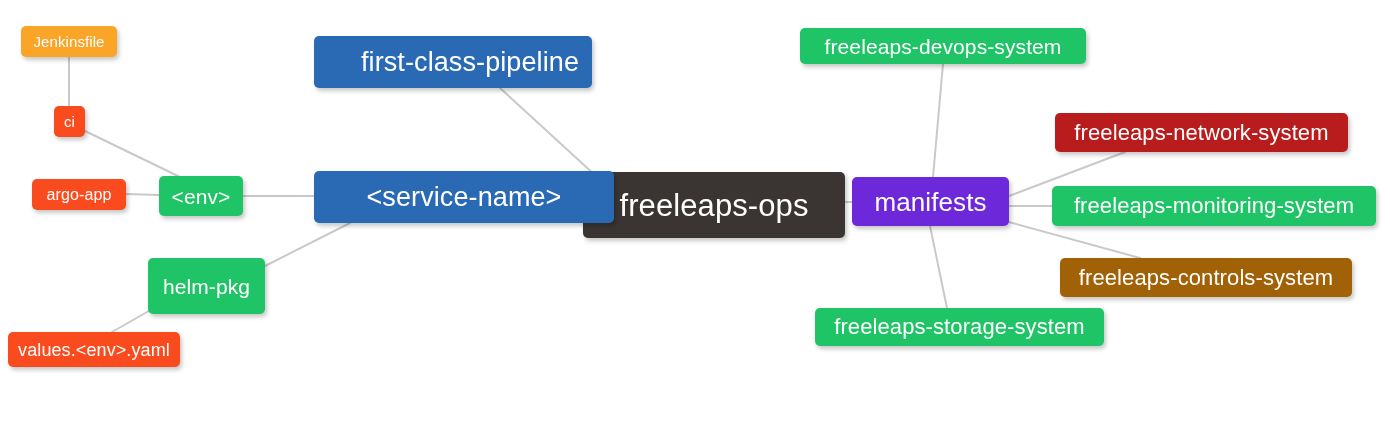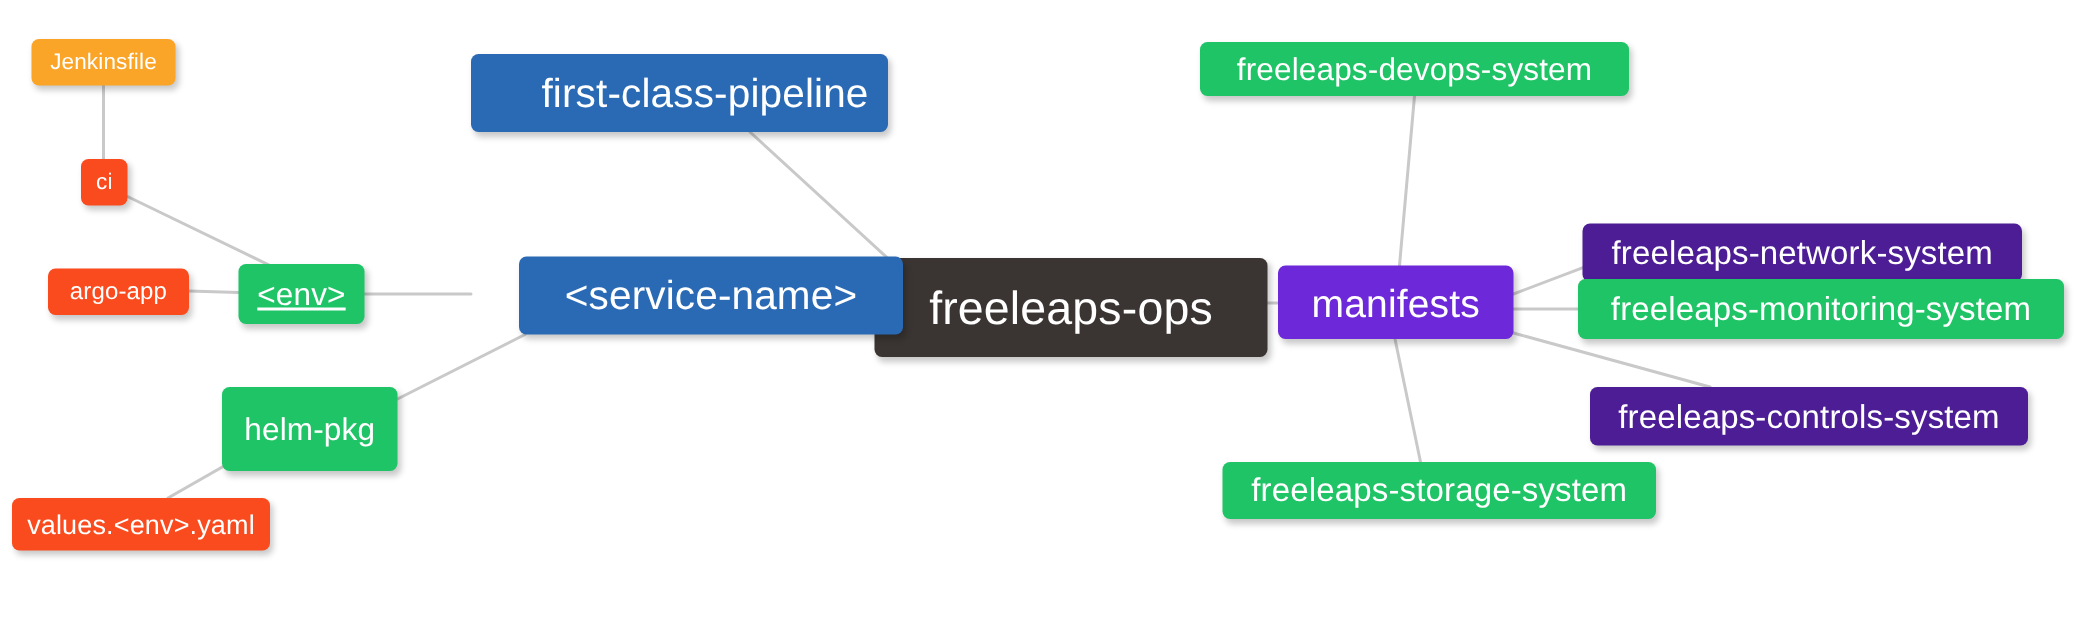--- a/index.html
+++ b/index.html
@@ -69,54 +69,54 @@
       <line x1="930" y1="226" x2="947" y2="308" stroke="#c9c9c9" stroke-width="2" stroke-linecap="round"></line>
     </svg>
 
   <div id="node-layer">
       <div class="node" style="left: 583px; top: 172px; width: 262px; height: 66px; background: rgb(58, 53, 50); font-size: 31px; border-radius: 5px;">
         <span class="node-label">freeleaps-ops</span>
       </div>
       <div class="node" style="left: 314px; top: 36px; width: 278px; height: 52px; background: rgb(42, 106, 181); font-size: 27px; border-radius: 5px; padding-left: 44px;">
         <span class="node-label">first-class-pipeline</span>
       </div>
-      <div class="node" style="left: 314px; top: 171px; width: 256px; height: 52px; background: rgb(42, 106, 181); font-size: 27px; border-radius: 5px; margin-left: 32px;">
+      <div class="node" style="left: 314px; top: 171px; width: 300px; height: 52px; background: rgb(42, 106, 181); font-size: 27px; border-radius: 5px;">
         <span class="node-label">&lt;service-name&gt;</span>
       </div>
       <div class="node" style="left: 852px; top: 177px; width: 157px; height: 49px; background: #6d28d9; font-size: 26px; border-radius: 5px;">
         <span class="node-label">manifests</span>
       </div>
-      <div class="node" style="left: 159px; top: 176px; width: 84px; height: 40px; background: rgb(31, 196, 102); font-size: 21px; border-radius: 5px; text-decoration: underline;">
+      <div class="node" style="left: 159px; top: 176px; width: 84px; height: 40px; background: rgb(31, 196, 102); font-size: 21px; border-radius: 5px;">
         <span class="node-label">&lt;env&gt;</span>
       </div>
       <div class="node" style="left: 148px; top: 258px; width: 117px; height: 56px; background: rgb(31, 196, 102); font-size: 21px; border-radius: 5px;">
         <span class="node-label">helm-pkg</span>
       </div>
       <div class="node" style="left: 21px; top: 26px; width: 96px; height: 31px; background: rgb(250, 165, 39); font-size: 15px; border-radius: 5px;">
         <span class="node-label">Jenkinsfile</span>
       </div>
       <div class="node" style="left: 54px; top: 106px; width: 31px; height: 31px; background: rgb(250, 75, 30); font-size: 15px; border-radius: 5px;">
         <span class="node-label">ci</span>
       </div>
       <div class="node" style="left: 32px; top: 179px; width: 94px; height: 31px; background: rgb(250, 75, 30); font-size: 16px; border-radius: 5px;">
         <span class="node-label">argo-app</span>
       </div>
       <div class="node" style="left: 8px; top: 332px; width: 172px; height: 35px; background: rgb(250, 75, 30); font-size: 18px; border-radius: 5px;">
         <span class="node-label">values.&lt;env&gt;.yaml</span>
       </div>
       <div class="node" style="left: 800px; top: 28px; width: 286px; height: 36px; background: rgb(31, 196, 102); font-size: 21px; border-radius: 5px;">
         <span class="node-label">freeleaps-devops-system</span>
       </div>
-      <div class="node" style="left: 1055px; top: 113px; width: 293px; height: 39px; background: #4c1d95; font-size: 22px; border-radius: 5px; margin-top: 36px;">
+      <div class="node" style="left: 1055px; top: 113px; width: 293px; height: 39px; background: #b91c1c; font-size: 22px; border-radius: 5px;">
         <span class="node-label">freeleaps-network-system</span>
       </div>
       <div class="node" style="left: 1052px; top: 186px; width: 324px; height: 40px; background: rgb(31, 196, 102); font-size: 22px; border-radius: 5px; text-align: center;">
         <span class="node-label">freeleaps-monitoring-system</span>
       </div>
-      <div class="node" style="left: 1060px; top: 258px; width: 292px; height: 39px; background: #4c1d95; font-size: 22px; border-radius: 5px;">
+      <div class="node" style="left: 1060px; top: 258px; width: 292px; height: 39px; background: #a16207; font-size: 22px; border-radius: 5px;">
         <span class="node-label">freeleaps-controls-system</span>
       </div>
       <div class="node" style="left: 815px; top: 308px; width: 289px; height: 38px; background: rgb(31, 196, 102); font-size: 22px; border-radius: 5px;">
         <span class="node-label">freeleaps-storage-system</span>
       </div>
     </div>
 
 </div>
 
 </body></html>

